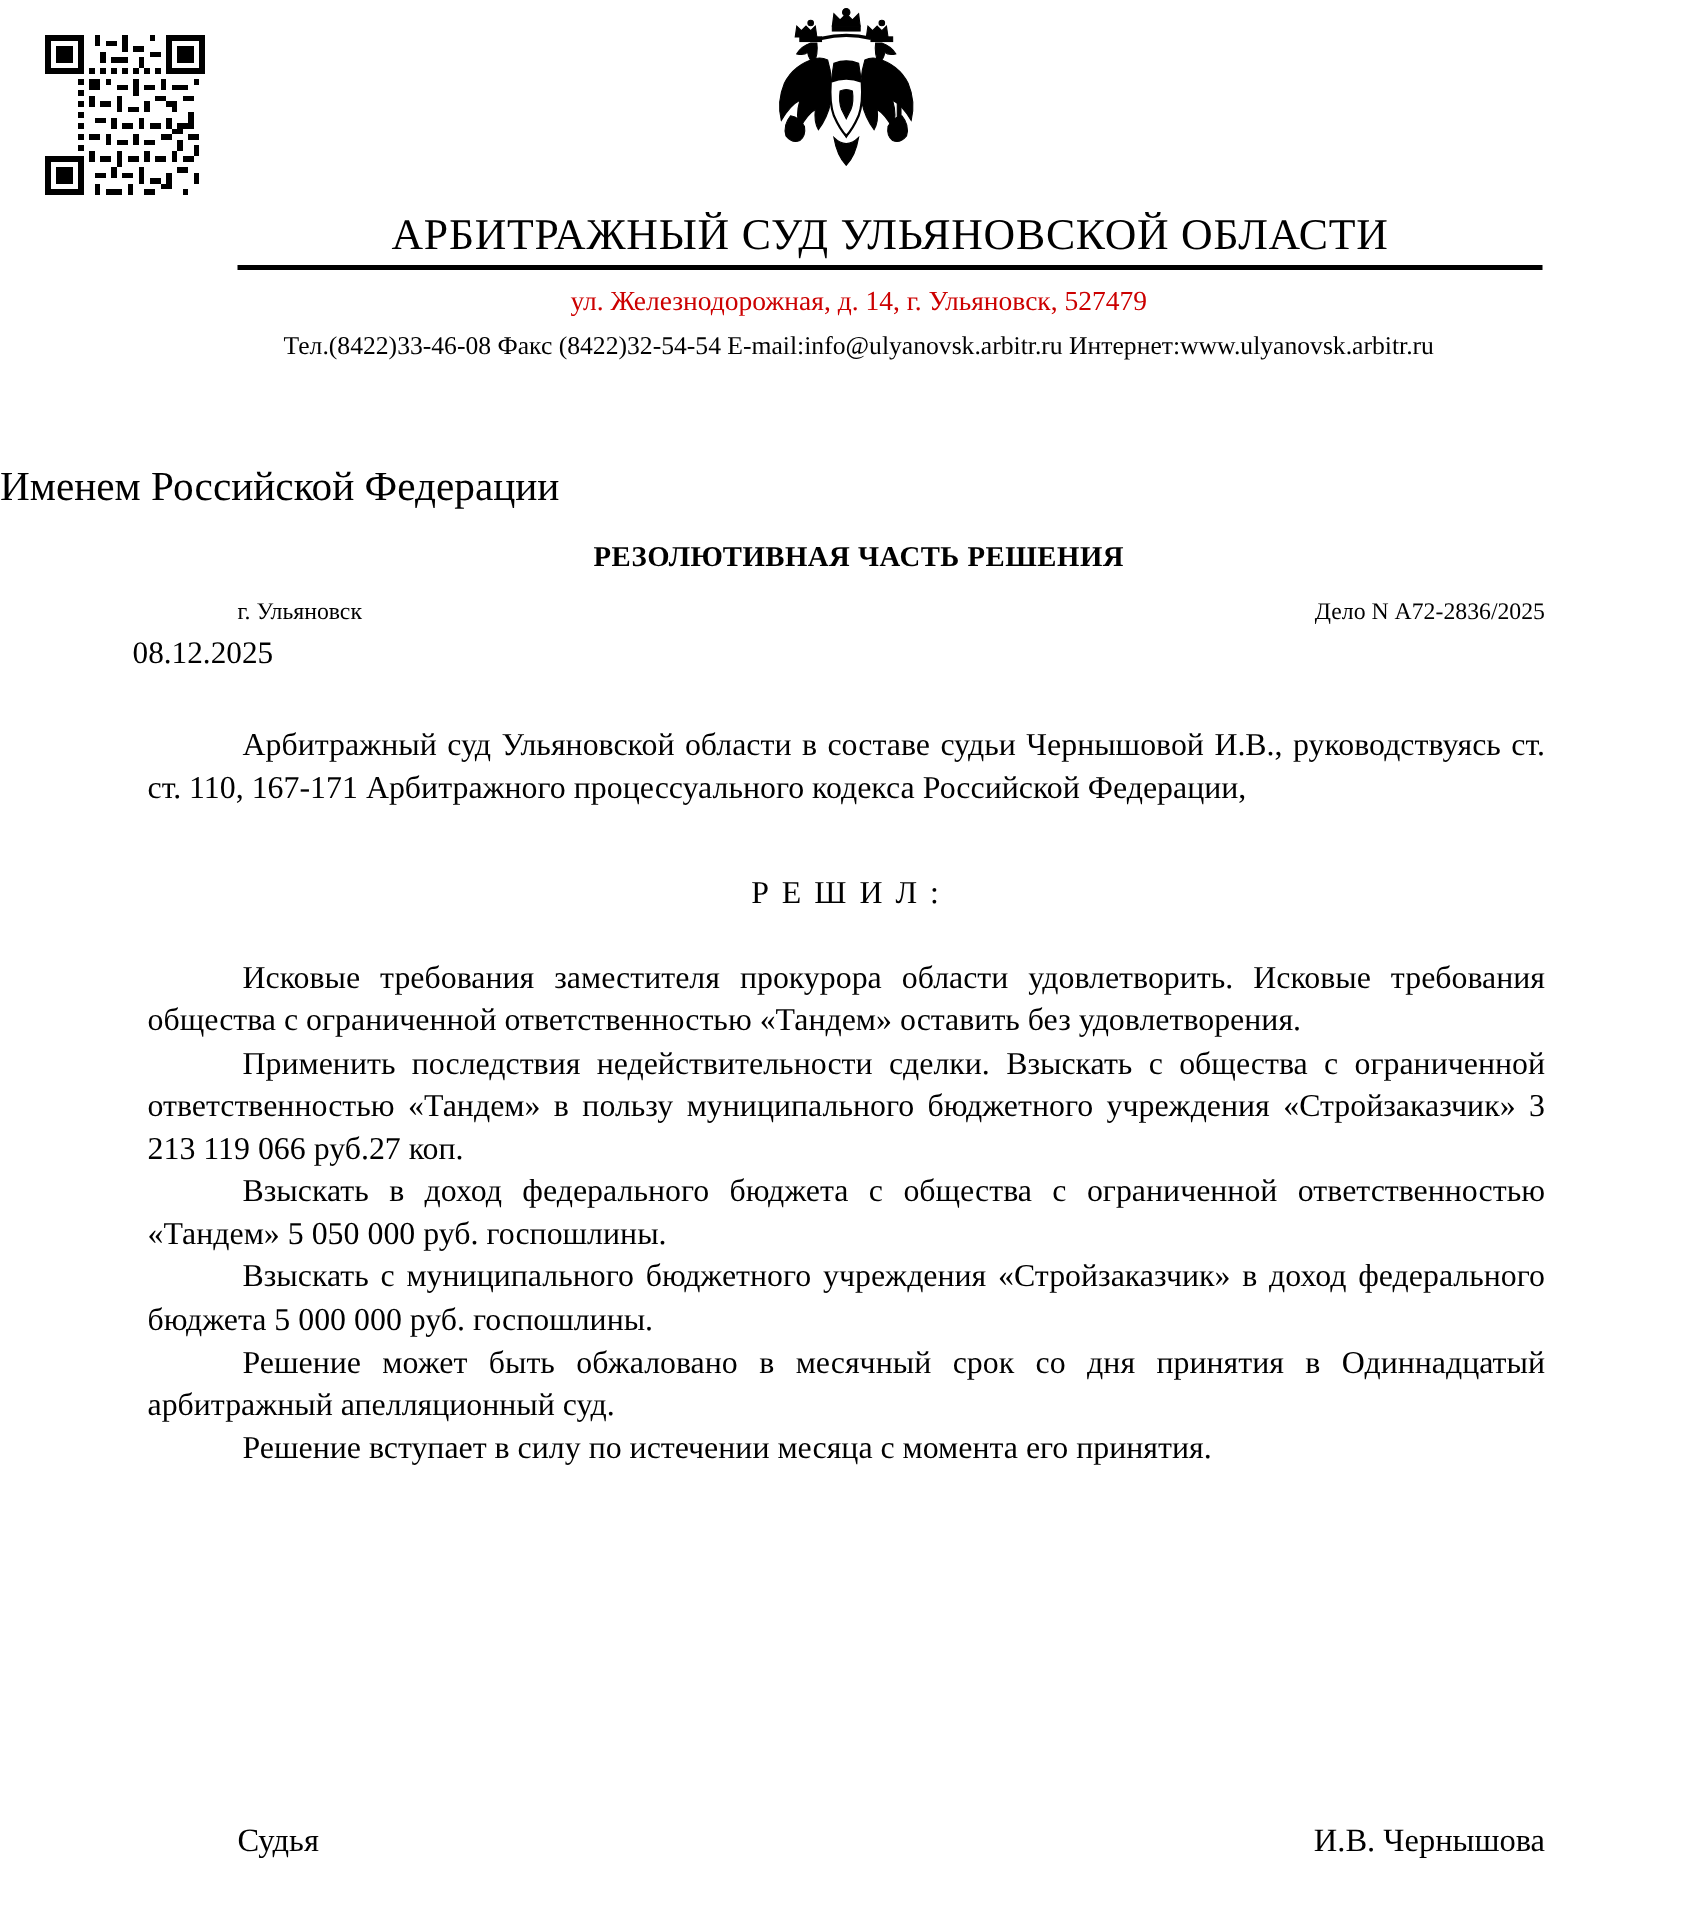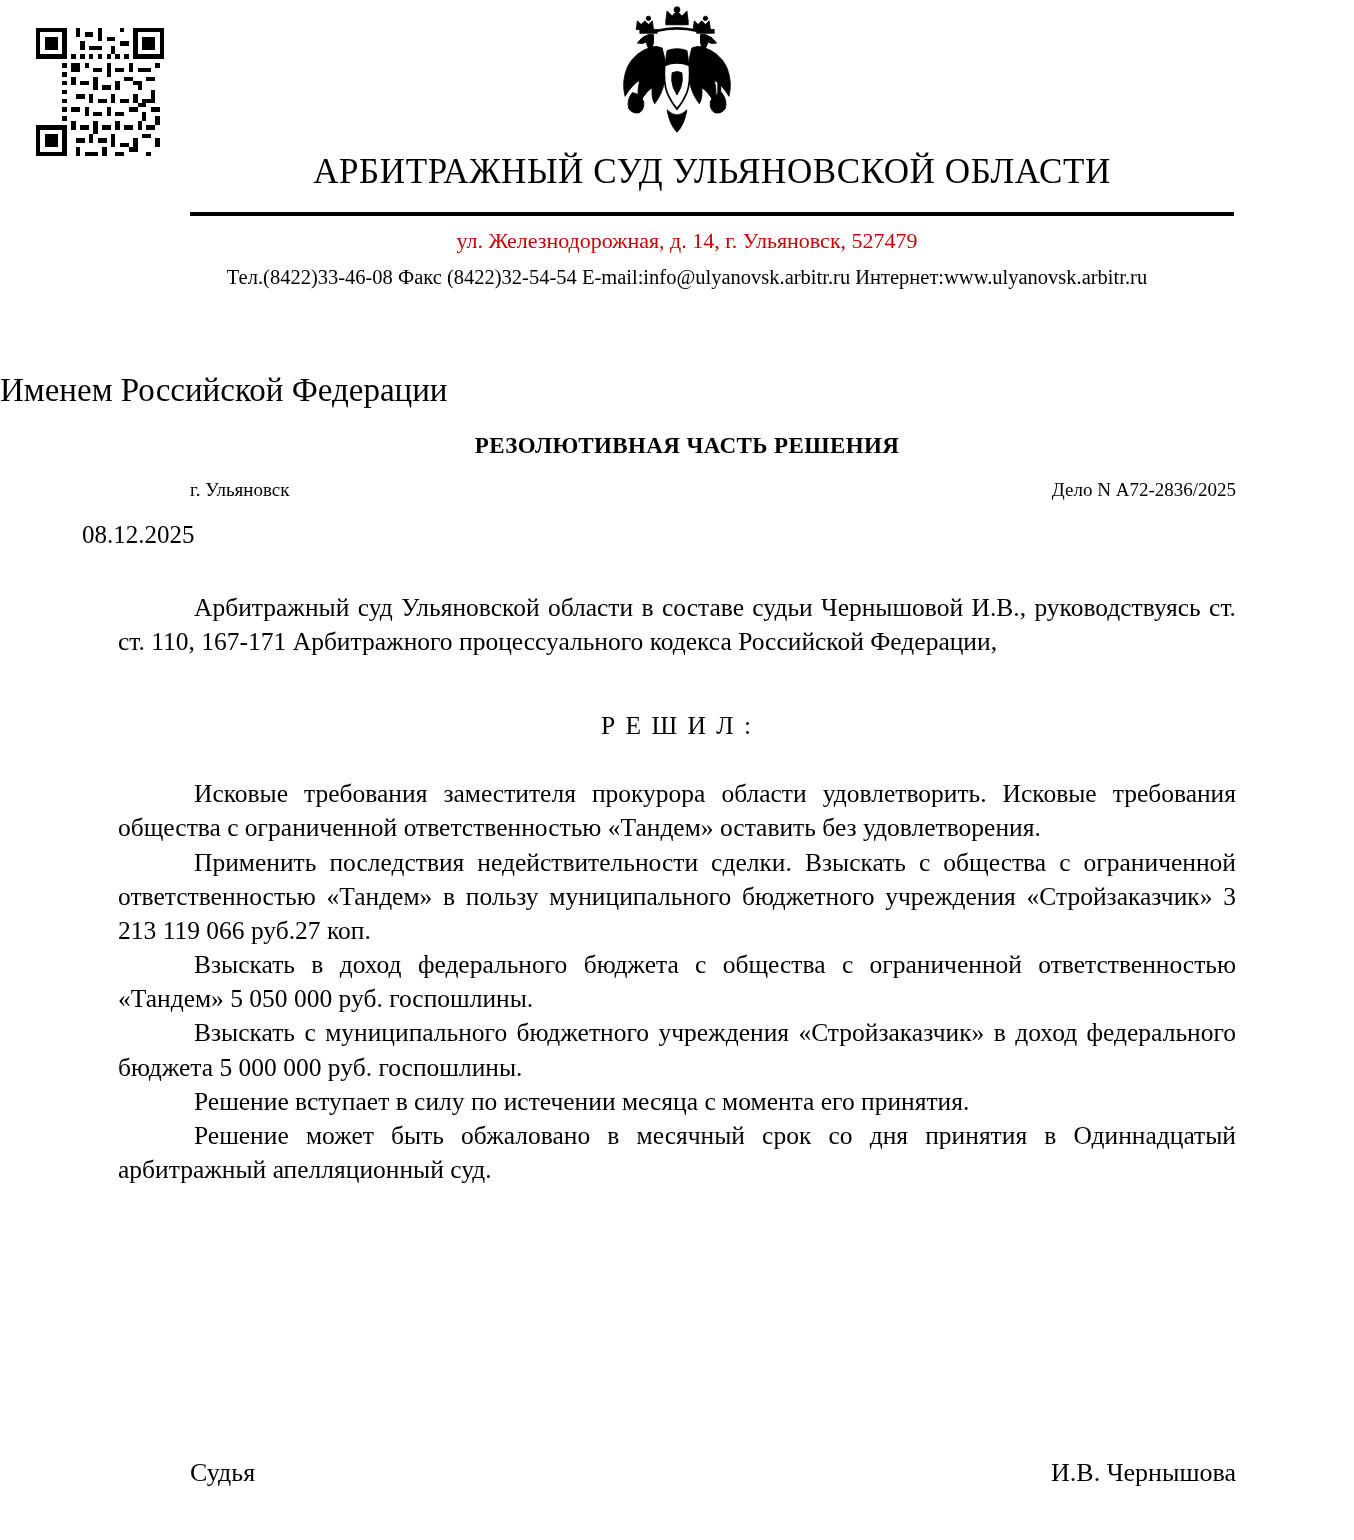--- a/index.html
+++ b/index.html
@@ -43,21 +43,21 @@
     text-align: center;
     height: 150px;
   }
   .emblem svg {
     display: inline-block;
   }
   .court-title {
     position: absolute;
     left: 190px;
     right: 120px;
-    top: 152px;
+    top: 168px;
     text-align: center;
     font-size: 35px;
     letter-spacing: 0.6px;
     white-space: nowrap;
   }
   .rule {
     position: absolute;
     left: 190px;
     right: 120px;
     top: 212px;
@@ -97,23 +97,23 @@
     padding-left: 20px;
   }
   .meta-row {
     margin-top: 20px;
     padding: 0 118px 0 190px;
     display: flex;
     justify-content: space-between;
     font-size: 19px;
   }
   .meta-date {
-    padding-left: 82px;
+    padding-left: 106px;
     font-size: 25px;
-    margin-top: 20px;
+    margin-top: 8px;
   }
 
   .para {
     margin: 0;
     padding: 0 118px 0 118px;
     font-size: 25.5px;
     line-height: 1.34;
     text-align: justify;
     text-indent: 76px;
     hyphens: none;
@@ -310,21 +310,21 @@
   <div class="meta-date">08.12.2025</div>
 
   <p class="para first">Арбитражный суд Ульяновской области в составе судьи Чернышовой И.В., руководствуясь ст. ст. 110, 167-171 Арбитражного процессуального кодекса Российской Федерации,</p>
 
   <div class="resolved">Р Е Ш И Л :</div>
 
   <p class="para tight">Исковые требования заместителя прокурора области удовлетворить. Исковые требования общества с ограниченной ответственностью «Тандем» оставить без удовлетворения.</p>
   <p class="para tight">Применить последствия недействительности сделки. Взыскать с  общества с ограниченной ответственностью «Тандем»  в пользу муниципального бюджетного учреждения «Стройзаказчик» 3 213 119 066 руб.27 коп.</p>
   <p class="para tight">Взыскать в доход федерального бюджета с общества с ограниченной ответственностью «Тандем»  5 050 000 руб. госпошлины.</p>
   <p class="para tight">Взыскать с муниципального бюджетного учреждения «Стройзаказчик» в доход федерального бюджета 5 000 000 руб. госпошлины.</p>
+  <p class="para tight">Решение может быть обжаловано в месячный срок со дня принятия в Одиннадцатый арбитражный апелляционный суд.</p>
   <p class="para tight">Решение вступает в силу по истечении месяца с момента его принятия.</p>
-  <p class="para tight">Решение может быть обжаловано в месячный срок со дня принятия в Одиннадцатый арбитражный апелляционный суд.</p>
 
   <div class="sign-row">
     <span>Судья</span>
     <span>И.В. Чернышова</span>
   </div>
 
 </div>
 
 </body></html>

